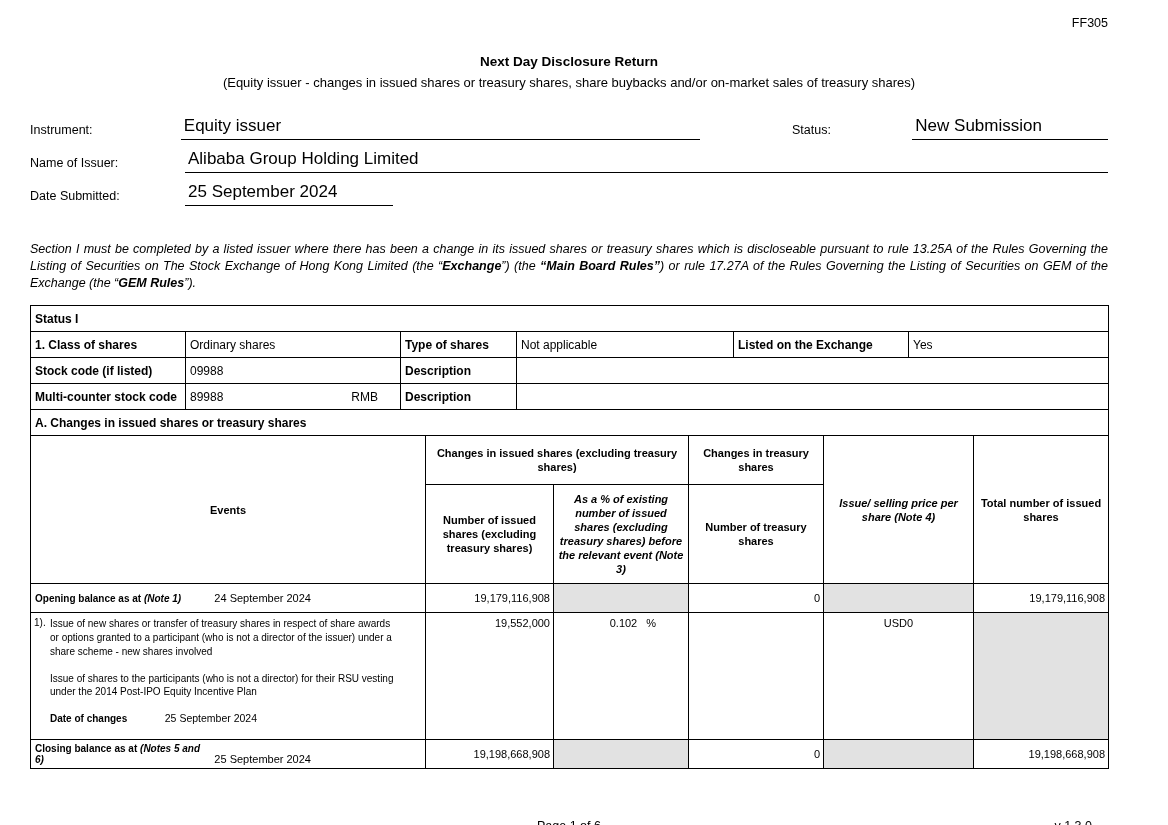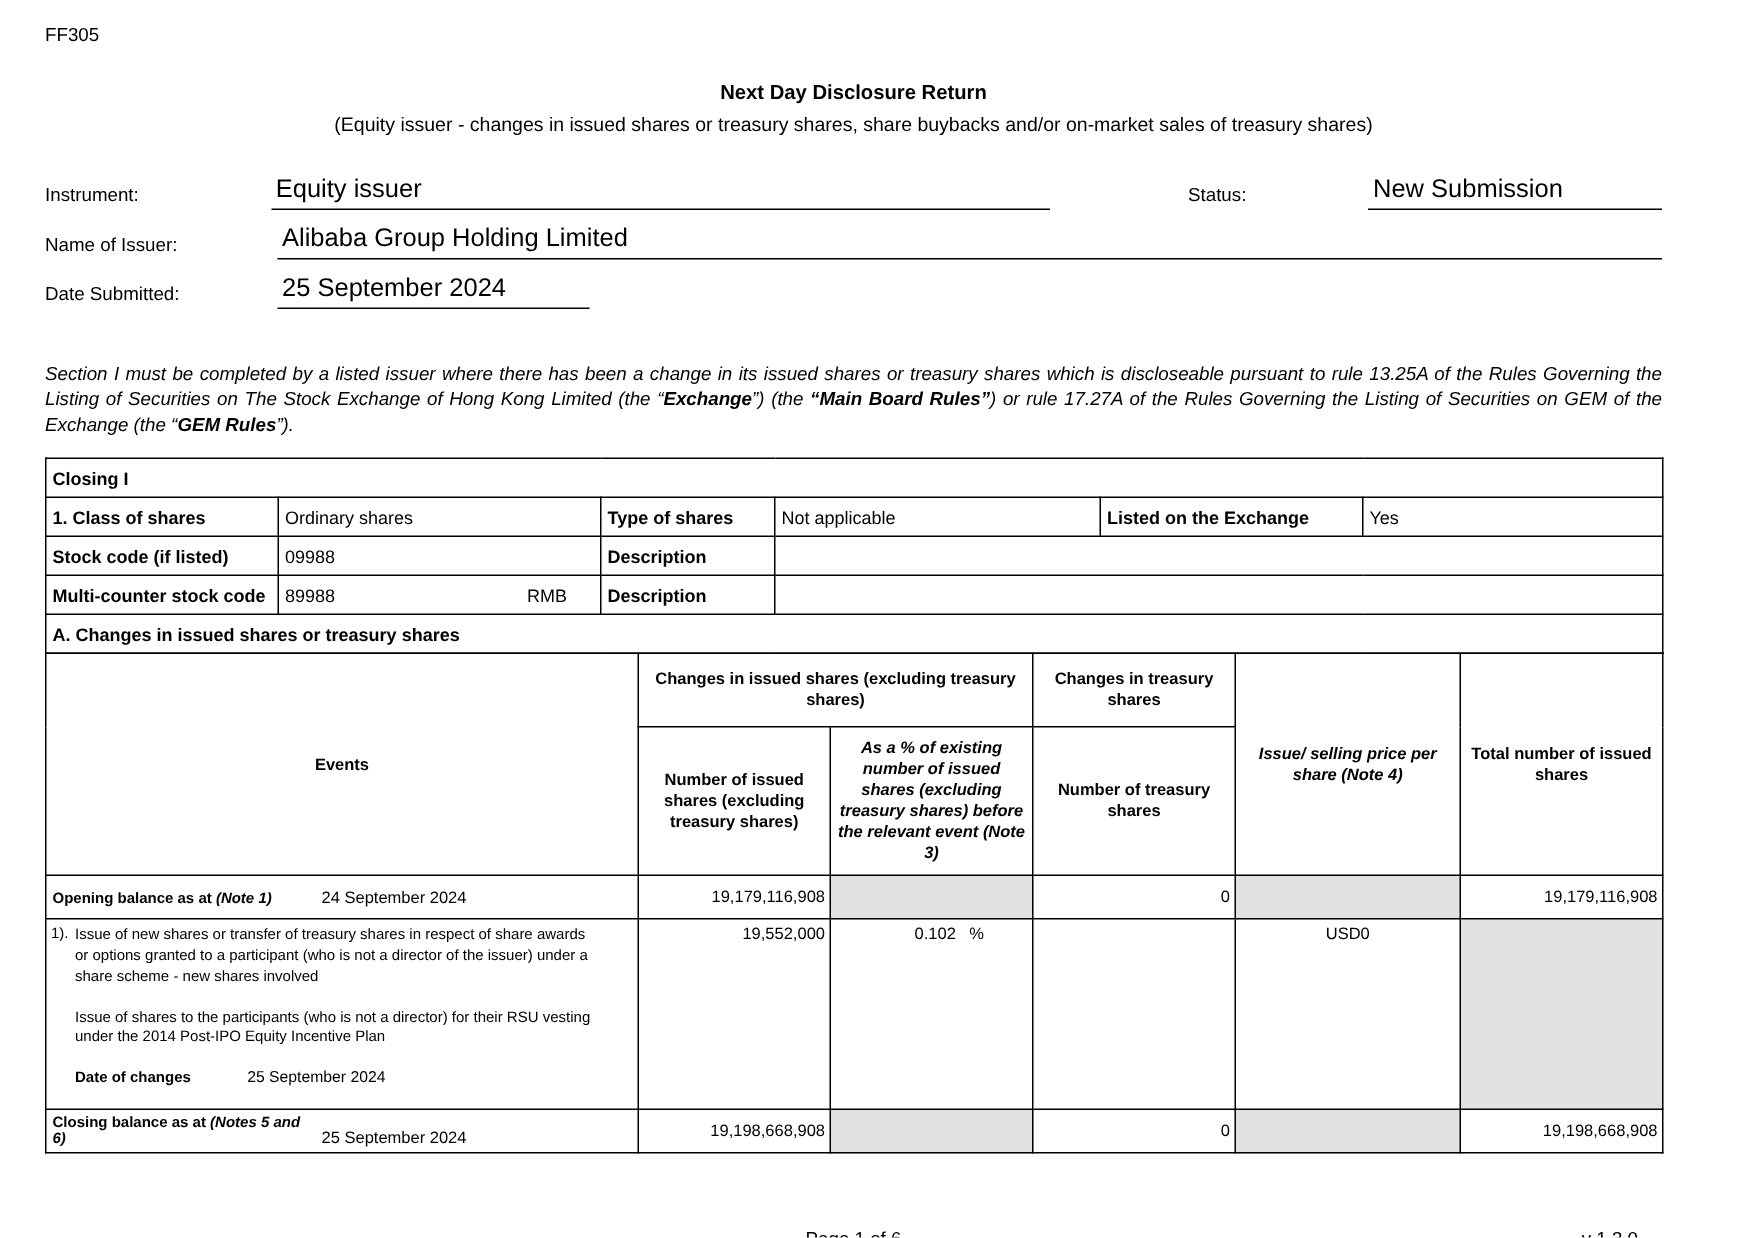--- a/index.html
+++ b/index.html
@@ -2,21 +2,21 @@
 <html style="--shaded: #e2e2e2;"><head>
 <meta charset="utf-8">
 <style>
   html,body{margin:0;padding:0;}
   body{
     width:1168px;height:825px;background:#ffffff;color:#000;
     font-family:"Liberation Sans",sans-serif;font-size:12px;overflow:hidden;
   }
   .page{padding:16px 60px 0 30px;width:1078px;}
 
-  .form-code{text-align:left;font-size:12.5px;}
+  .form-code{text-align:right;font-size:12.5px;}
 
   .title-block{text-align:center;margin-top:24px;}
   .title{font-size:13.5px;font-weight:bold;}
   .subtitle{font-size:13px;font-weight:normal;margin-top:6px;}
 
   .form-fields{margin-top:26px;}
   .frow{display:flex;align-items:flex-end;margin-bottom:9px;min-height:21px;}
   .flabel{width:155px;padding-bottom:3px;font-size:12.5px;}
   .fvalue{border-bottom:1px solid #000;padding:0 0 3px 3px;font-size:17px;}
   .v-instrument{width:530px;}
@@ -102,21 +102,21 @@
     <colgroup>
       <col style="width:155px">
         <col style="width:215px">
         <col style="width:116px">
       <col style="width:217px">
         <col style="width:175px">
         <col style="width:200px">
     </colgroup>
     <tbody>
         <tr class="sec-head">
-      <td colspan="6">Closing I</td>
+      <td colspan="6">Status I</td>
     </tr>
     <tr>
       <td class="b">1. Class of shares</td>
       <td>Ordinary shares</td>
       <td class="b">Type of shares</td>
       <td>Not applicable</td>
       <td class="b">Listed on the Exchange</td>
       <td>Yes</td>
     </tr>
     <tr>

